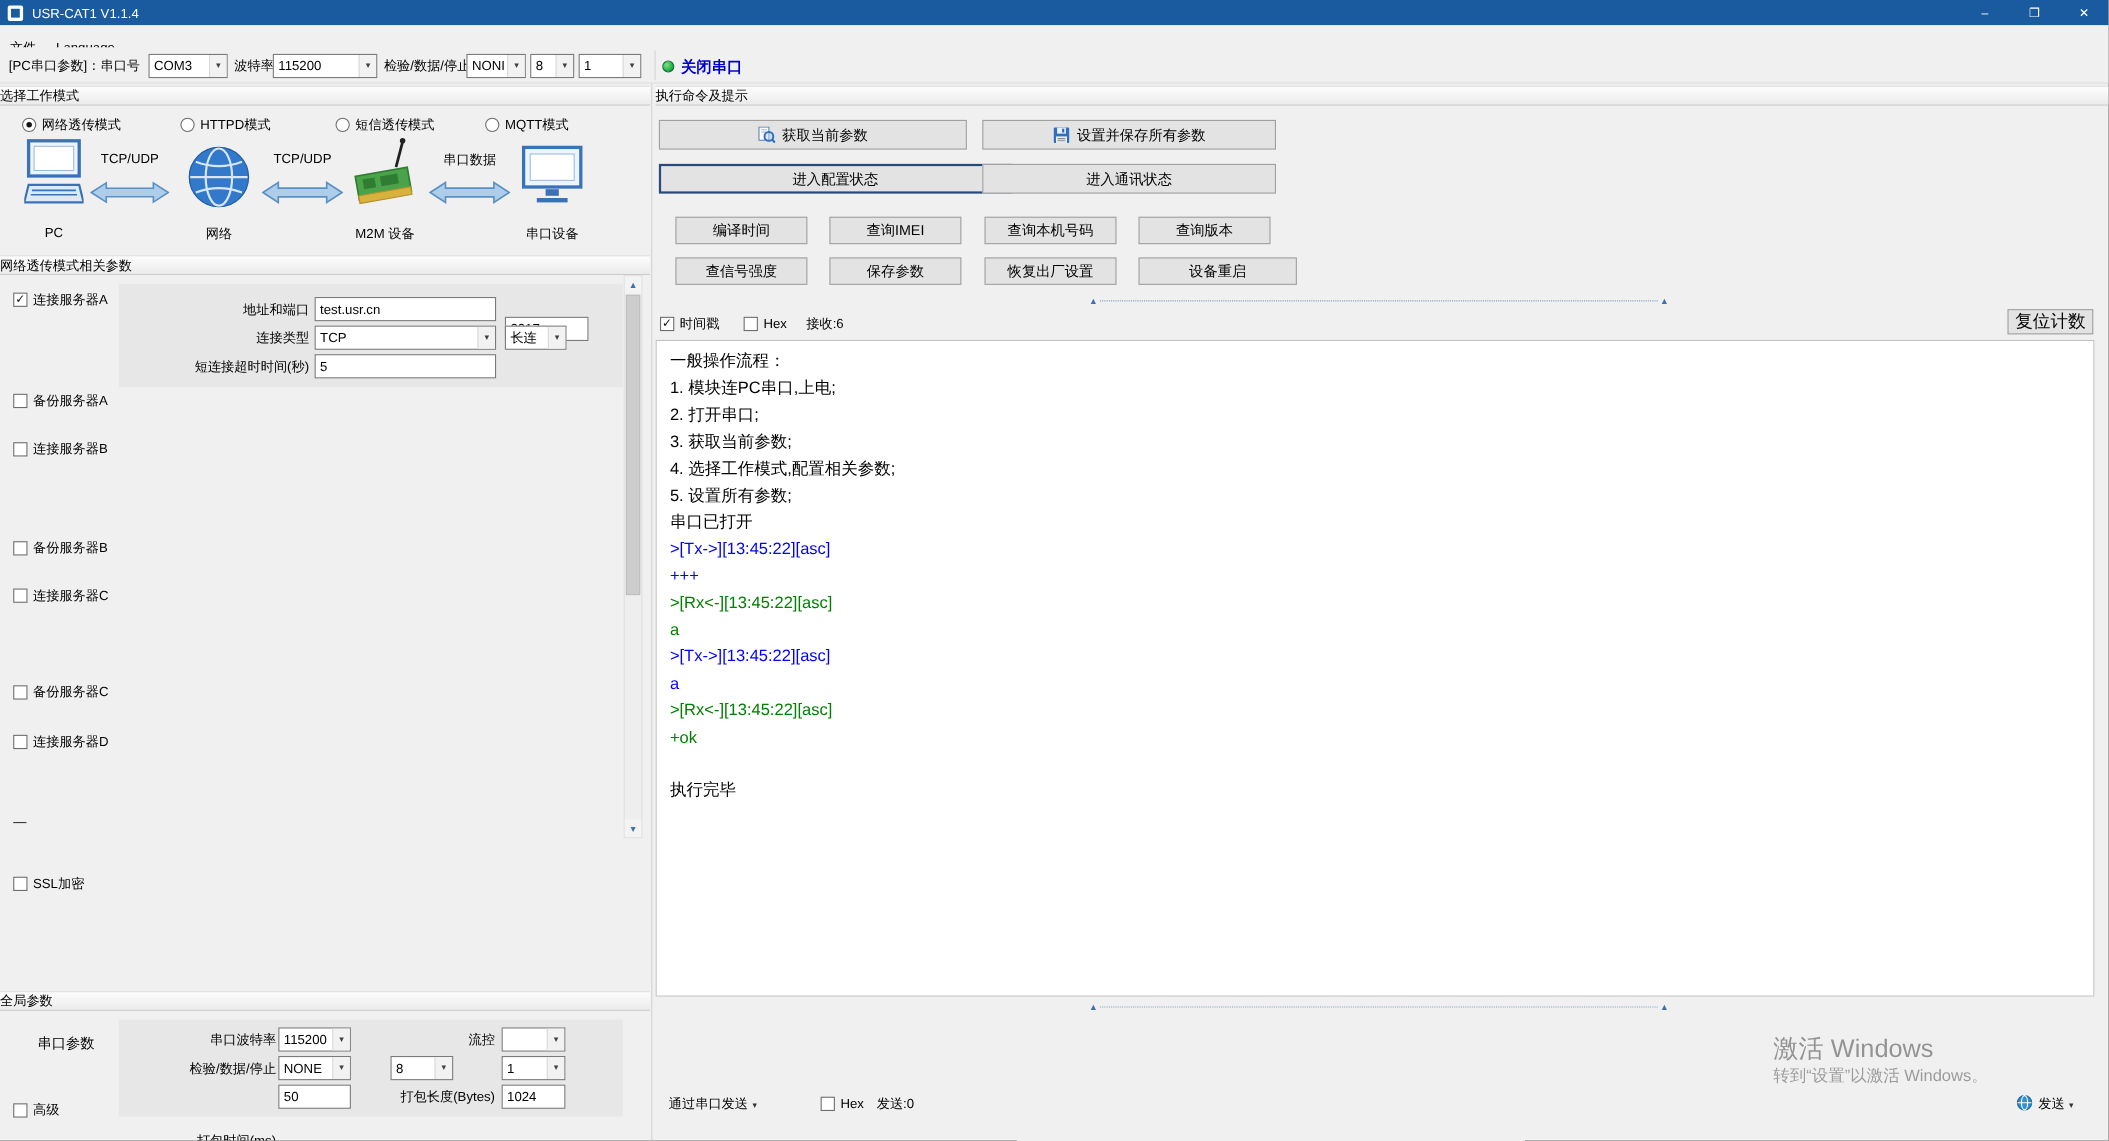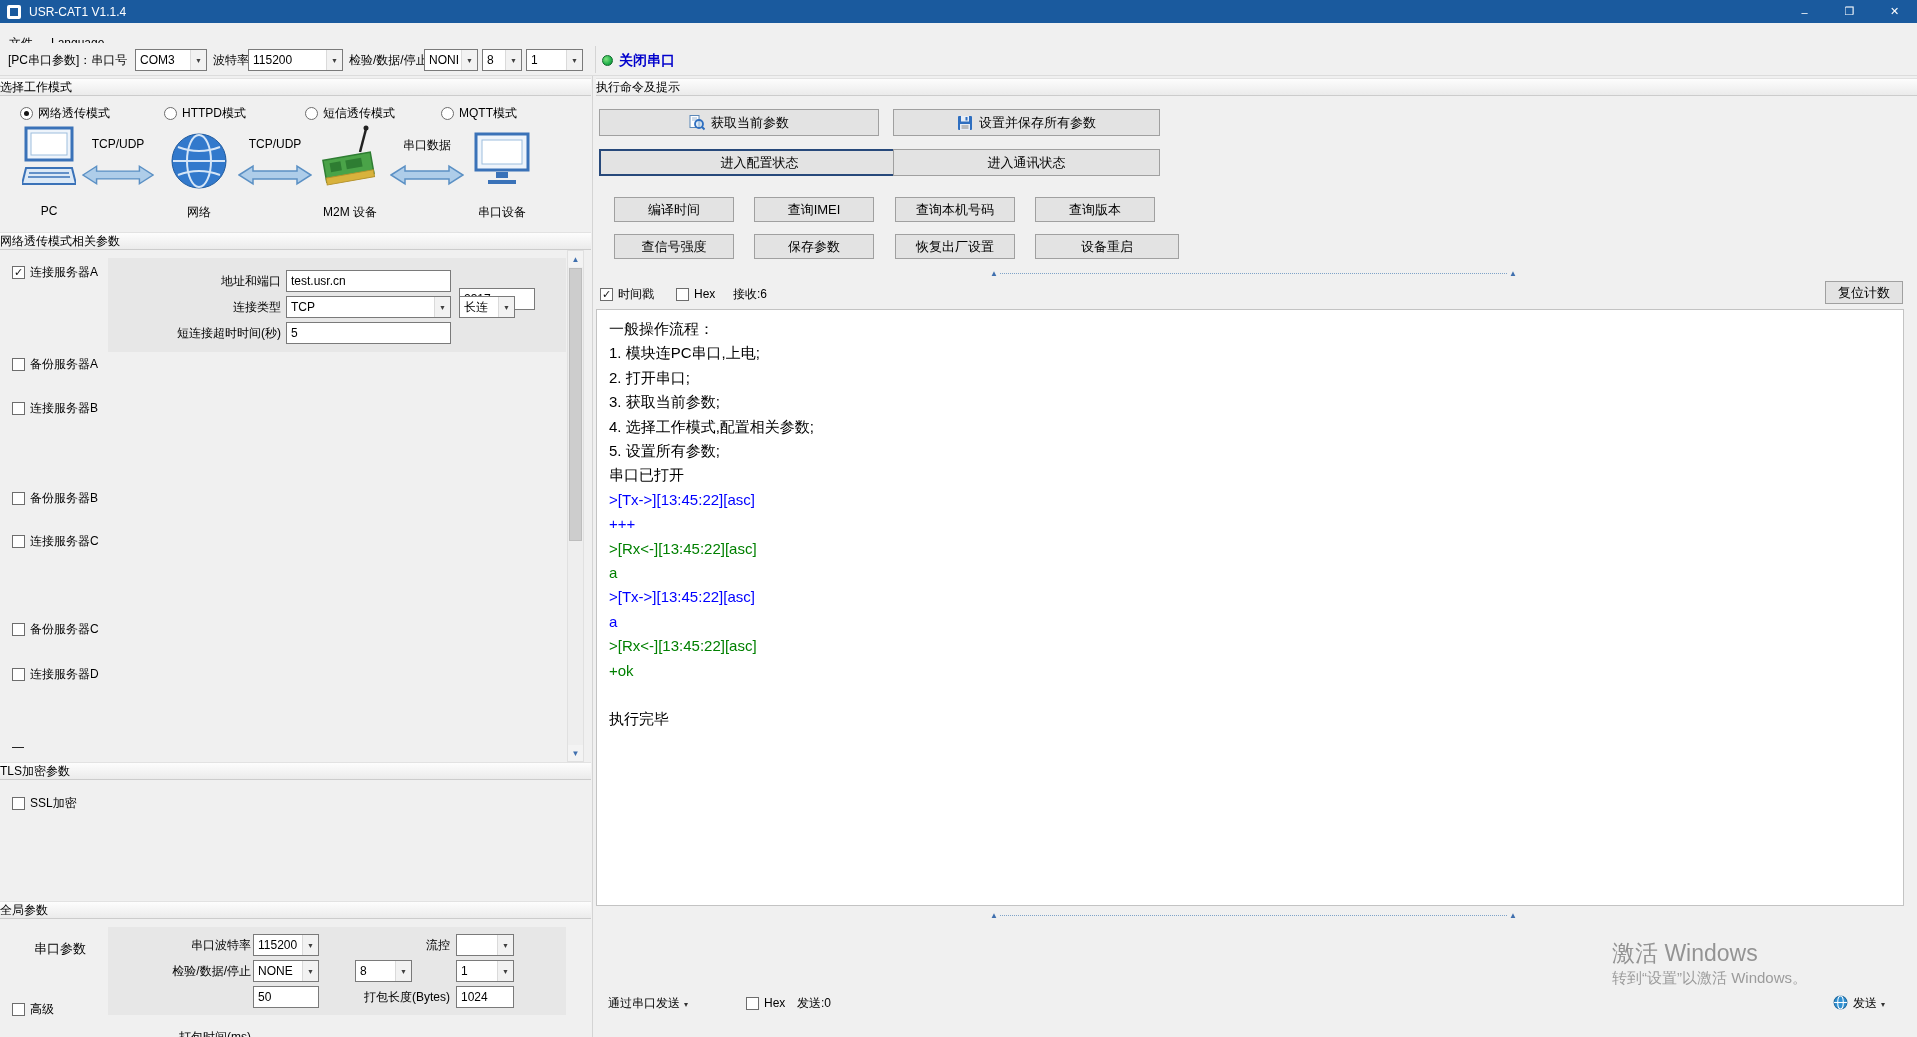--- a/index.html
+++ b/index.html
@@ -246,21 +246,20 @@
     <span>连接服务器D</span>
   </span>
   <span class="abs" style="left:12px;top:740px">—</span>
 
   <div class="vscroll">
     <span class="vs-arrow" style="top:0">▲</span>
     <span class="vs-thumb" style="top:17px;height:273px"></span>
     <span class="vs-arrow" style="bottom:0">▼</span>
   </div>
 
-  <div class="group-hdr" style="left:0;top:762px;width:591px">TLS加密参数</div>
   <span class="cb" style="left:12px;top:795px">
     <span class="cb-box"></span>
     <span>SSL加密</span>
   </span>
 
   <div class="group-hdr" style="left:0;top:901px;width:591px">全局参数</div>
   <span class="abs" style="left:34px;top:940px;font-size:13px">串口参数</span>
   <div class="form-bg" style="left:108px;top:927px;width:458px;height:88px"></div>
 
   <span class="flabel" style="left:130px;top:934px;width:121px">串口波特率</span>
@@ -364,21 +363,21 @@
 
   <span class="cb" style="left:600px;top:286px">
     <span class="cb-box">✓</span>
     <span>时间戳</span>
   </span>
   <span class="cb" style="left:676px;top:286px">
     <span class="cb-box"></span>
     <span>Hex</span>
   </span>
   <span class="count-label" style="left:733px;top:286px">接收:6</span>
-  <div class="btn" style="left:1825px;top:281px;width:78px;height:23px;font-size:13px">
+  <div class="btn" style="left:1825px;top:281px;width:78px;height:23px;font-size:16px">
       <span>复位计数</span>
     </div>
 
   <div class="log" style="left:596px;top:309px;width:1308px;height:597px">
     <div class="log-line" data-color="black">一般操作流程：</div>
     <div class="log-line" data-color="black">1. 模块连PC串口,上电;</div>
     <div class="log-line" data-color="black">2. 打开串口;</div>
     <div class="log-line" data-color="black">3. 获取当前参数;</div>
     <div class="log-line" data-color="black">4. 选择工作模式,配置相关参数;</div>
     <div class="log-line" data-color="black">5. 设置所有参数;</div>

